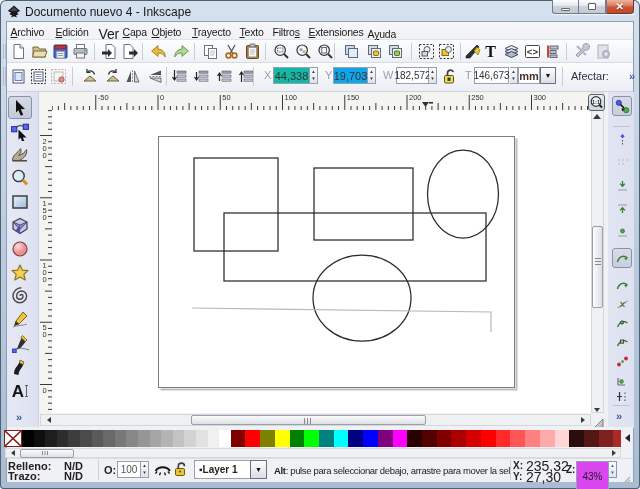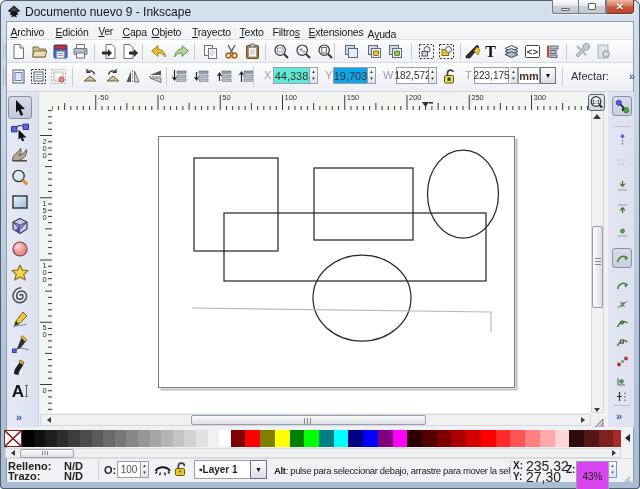--- a/index.html
+++ b/index.html
@@ -5,36 +5,36 @@
 body{font-family:"Liberation Sans",sans-serif;-webkit-font-smoothing:antialiased;position:relative}
 .a{position:absolute}
 .lbl{font-size:11px;color:#9aa0b4}
 </style></head><body>
 <div class="a" style="left:0;top:0;width:640px;height:489px;border-radius:6px 6px 4px 4px;background:linear-gradient(180deg,#d5e1ef,#c2d1e3 35%,#b3c5da 70%,#a9bcd2);box-shadow:inset 0 0 0 1px #50606e"></div>
 <div class="a" style="left:6px;top:21px;width:628px;height:461px;background:#f0f1f5;border:1px solid #8fa0b2"></div>
 <div class="a" style="left:7px;top:4px;width:14px;height:13px"><svg width="14" height="13" viewBox="0 0 14 13" style="">
       <path d="M7 0.5 L13.2 6 L10 7.5 L11.5 9.3 L9 10.3 L9.9 12.5 L7 11.3 L4.1 12.5 L5 10.3 L2.5 9.3 L4 7.5 L0.8 6 z" fill="#16161a"></path>
       <path d="M7 1.8 L11 5.6 L8.5 6.2 L5.5 6.2 L3 5.6 z" fill="#46464e"></path>
     </svg></div>
-<div class="a" style="left:25px;top:5px;font-size:12px;color:#15181c">Documento nuevo 9 - Inkscape</div>
+<div class="a" style="left:25px;top:5px;font-size:12px;color:#15181c">Documento nuevo 4 - Inkscape</div>
 <div class="a" style="left:552px;top:0;width:82px;height:14px;display:flex;box-shadow:0 1px 1px rgba(255,255,255,0.55)">
 <div style="flex:1;background:linear-gradient(#fbfcfd,#e4e7eb 45%,#ccd1d7 50%,#c4cad2);border:1px solid #707e8c;border-right:none;border-top:none;border-radius:0 0 0 3px;display:flex;align-items:flex-end;justify-content:center;padding-bottom:2px">
       <div style="width:9px;height:3px;background:#fdfdfd;border:1px solid #666;border-radius:1px"></div>
     </div>
 <div style="flex:1;background:linear-gradient(#fbfcfd,#e4e7eb 45%,#ccd1d7 50%,#c4cad2);border:1px solid #707e8c;border-top:none;display:flex;align-items:center;justify-content:center">
       <div style="width:8px;height:7px;border:1.6px solid #5a5a5a;background:#fdfdfd;border-radius:1px"></div>
     </div>
 <div style="flex:1.05;background:linear-gradient(#eeb4a2,#dd8166 40%,#cb5436 55%,#c04a2c);border:1px solid #6a3a28;border-left:1px solid #707e8c;border-top:none;border-radius:0 0 4px 0;display:flex;align-items:center;justify-content:center;color:#fff;font-weight:bold;font-size:10px;text-shadow:0 1px 1px #803018">
       <span>✕</span>
     </div>
 </div>
 <div class="a" style="left:7px;top:22px;width:626px;height:18px;background:linear-gradient(#f8f8fa,#f0f1f4);border-bottom:1px solid #e2e3e8"></div>
 <div class="a" style="left:10.5px;top:26px;font-size:10.5px;letter-spacing:-0.2px;color:#1a1a1a"><u>A</u>rchivo</div>
 <div class="a" style="left:55.5px;top:26px;font-size:10.5px;letter-spacing:-0.2px;color:#1a1a1a"><u>E</u>dición</div>
-<div class="a" style="left:98.5px;top:26px;font-size:10px;letter-spacing:-0.2px;color:#1a1a1a"><u>V</u>er</div>
+<div class="a" style="left:98.5px;top:26px;font-size:14px;letter-spacing:-0.2px;color:#1a1a1a"><u>V</u>er</div>
 <div class="a" style="left:122.5px;top:26px;font-size:10.5px;letter-spacing:-0.2px;color:#1a1a1a"><u>C</u>apa</div>
 <div class="a" style="left:151.5px;top:26px;font-size:10.5px;letter-spacing:-0.2px;color:#1a1a1a"><u>O</u>bjeto</div>
 <div class="a" style="left:192px;top:26px;font-size:10.5px;letter-spacing:-0.2px;color:#1a1a1a"><u>T</u>rayecto</div>
 <div class="a" style="left:239.5px;top:26px;font-size:10.5px;letter-spacing:-0.2px;color:#1a1a1a"><u>T</u>exto</div>
 <div class="a" style="left:272.5px;top:26px;font-size:10.5px;letter-spacing:-0.2px;color:#1a1a1a">Filtro<u>s</u></div>
 <div class="a" style="left:308.5px;top:26px;font-size:10.5px;letter-spacing:-0.2px;color:#1a1a1a"><u>E</u>xtensiones</div>
 <div class="a" style="left:367.5px;top:28px;font-size:10.5px;letter-spacing:-0.2px;color:#1a1a1a">A<u>y</u>uda</div>
 <div class="a" style="left:7px;top:40px;width:626px;height:23px;background:linear-gradient(#fcfdfe,#eef0f6);border-bottom:1px solid #d8dbe3"></div>
 <div class="a" style="left:3px;top:44px;width:3px;height:15px;border-left:1px solid #b6bccb;border-right:1px solid #b6bccb"></div>
 <div class="a" style="left:3px;top:67px;width:3px;height:19px;border-left:1px solid #b6bccb;border-right:1px solid #b6bccb"></div>
@@ -224,21 +224,21 @@
       <path d="M2.5 13 v-8 m-2 3 l2-3 2 3" stroke="#222" stroke-width="1.2" fill="none"></path>
     </svg></div>
 <div class="a" style="left:238.5px;top:68px;width:17px;height:17px"><svg width="17" height="17" viewBox="0 0 17 17" style="">
       <rect x="5" y="3" width="9" height="2.2" fill="#9aa2b0" stroke="#565e6c" stroke-width="0.6"></rect>
       <rect x="5" y="7" width="9" height="2.2" fill="#c6ccd6" stroke="#565e6c" stroke-width="0.6"></rect>
       <rect x="5" y="11" width="9" height="2.2" fill="#c6ccd6" stroke="#565e6c" stroke-width="0.6"></rect>
       <path d="M2.5 14 v-10 m-2 3 l2-3 2 3" stroke="#222" stroke-width="1.2" fill="none"></path>
     </svg></div>
 <div class="a" style="left:253px;top:67px;width:1px;height:19px;background:#c9cdd8"></div>
 <div class="a lbl" style="left:264px;top:69px">X</div>
-<div class="a" style="left:273px;top:67px;width:37px;height:17px;border:1px solid #98a0b0;background:#5eead4;font-size:11px;color:#333;display:flex;align-items:center;justify-content:center">44,338</div>
+<div class="a" style="left:273px;top:67px;width:37px;height:17px;border:1px solid #98a0b0;background:#14b8a6;font-size:11px;color:#333;display:flex;align-items:center;justify-content:center">44,338</div>
 <div class="a" style="left:310px;top:67px;width:8px;height:17px;display:flex;flex-direction:column;border:1px solid #98a0b0;border-left:none;background:linear-gradient(#fcfcfd,#dfe3ea)">
     <span style="flex:1;display:flex;align-items:center;justify-content:center;font-size:4.5px;color:#333;line-height:1">▲</span>
     <span style="flex:1;display:flex;align-items:center;justify-content:center;font-size:4.5px;color:#333;line-height:1">▼</span>
   </div>
 <div class="a lbl" style="left:325px;top:69px">Y</div>
 <div class="a" style="left:333px;top:67px;width:35px;height:17px;border:1px solid #98a0b0;background:#0ea5e9;font-size:11px;color:#333;display:flex;align-items:center;justify-content:center">19,703</div>
 <div class="a" style="left:368px;top:67px;width:8px;height:17px;display:flex;flex-direction:column;border:1px solid #98a0b0;border-left:none;background:linear-gradient(#fcfcfd,#dfe3ea)">
     <span style="flex:1;display:flex;align-items:center;justify-content:center;font-size:4.5px;color:#333;line-height:1">▲</span>
     <span style="flex:1;display:flex;align-items:center;justify-content:center;font-size:4.5px;color:#333;line-height:1">▼</span>
   </div>
@@ -247,21 +247,21 @@
 <div class="a" style="left:429px;top:67px;width:8px;height:17px;display:flex;flex-direction:column;border:1px solid #98a0b0;border-left:none;background:linear-gradient(#fcfcfd,#dfe3ea)">
     <span style="flex:1;display:flex;align-items:center;justify-content:center;font-size:4.5px;color:#333;line-height:1">▲</span>
     <span style="flex:1;display:flex;align-items:center;justify-content:center;font-size:4.5px;color:#333;line-height:1">▼</span>
   </div>
 <div class="a" style="left:443px;top:68px"><svg width="14" height="16" viewBox="0 0 14 16" style="">
       <rect x="1.5" y="7.5" width="9" height="7.5" rx="1.2" fill="#ece25a" stroke="#55501a"></rect>
       <path d="M4.5 7.5 V5 a3 3 0 0 1 5.8-1" fill="none" stroke="#3c3c3c" stroke-width="1.7"></path>
       <rect x="4.5" y="9.5" width="3" height="3.4" fill="#3a3410"></rect>
     </svg></div>
 <div class="a lbl" style="left:465px;top:69px">T</div>
-<div class="a" style="left:474px;top:67px;width:35px;height:17px;border:1px solid #98a0b0;background:#fff;font-size:10px;color:#333;display:flex;align-items:center;justify-content:center">223,175</div>
+<div class="a" style="left:474px;top:67px;width:35px;height:17px;border:1px solid #98a0b0;background:#fff;font-size:10px;color:#333;display:flex;align-items:center;justify-content:center">146,673</div>
 <div class="a" style="left:510px;top:67px;width:8px;height:17px;display:flex;flex-direction:column;border:1px solid #98a0b0;border-left:none;background:linear-gradient(#fcfcfd,#dfe3ea)">
     <span style="flex:1;display:flex;align-items:center;justify-content:center;font-size:4.5px;color:#333;line-height:1">▲</span>
     <span style="flex:1;display:flex;align-items:center;justify-content:center;font-size:4.5px;color:#333;line-height:1">▼</span>
   </div>
 <div class="a" style="left:518px;top:67px;width:22px;height:17px;border:1px solid #98a0b0;background:#fff;font-size:11px;color:#333;display:flex;align-items:center;justify-content:center">
     <b style="color:#4a3030">mm</b>
   </div>
 <div class="a" style="left:540px;top:67px;width:16px;height:17px;border:1px solid #6a7382;background:linear-gradient(#fdfdfd,#d9dde3);display:flex;align-items:center;justify-content:center;font-size:7px;color:#111">▼</div>
 <div class="a" style="left:562px;top:67px;width:1px;height:19px;background:#c9cdd8"></div>
 <div class="a" style="left:571px;top:70px;font-size:11px;font-weight:normal;color:#2a3040">Afectar:</div>

